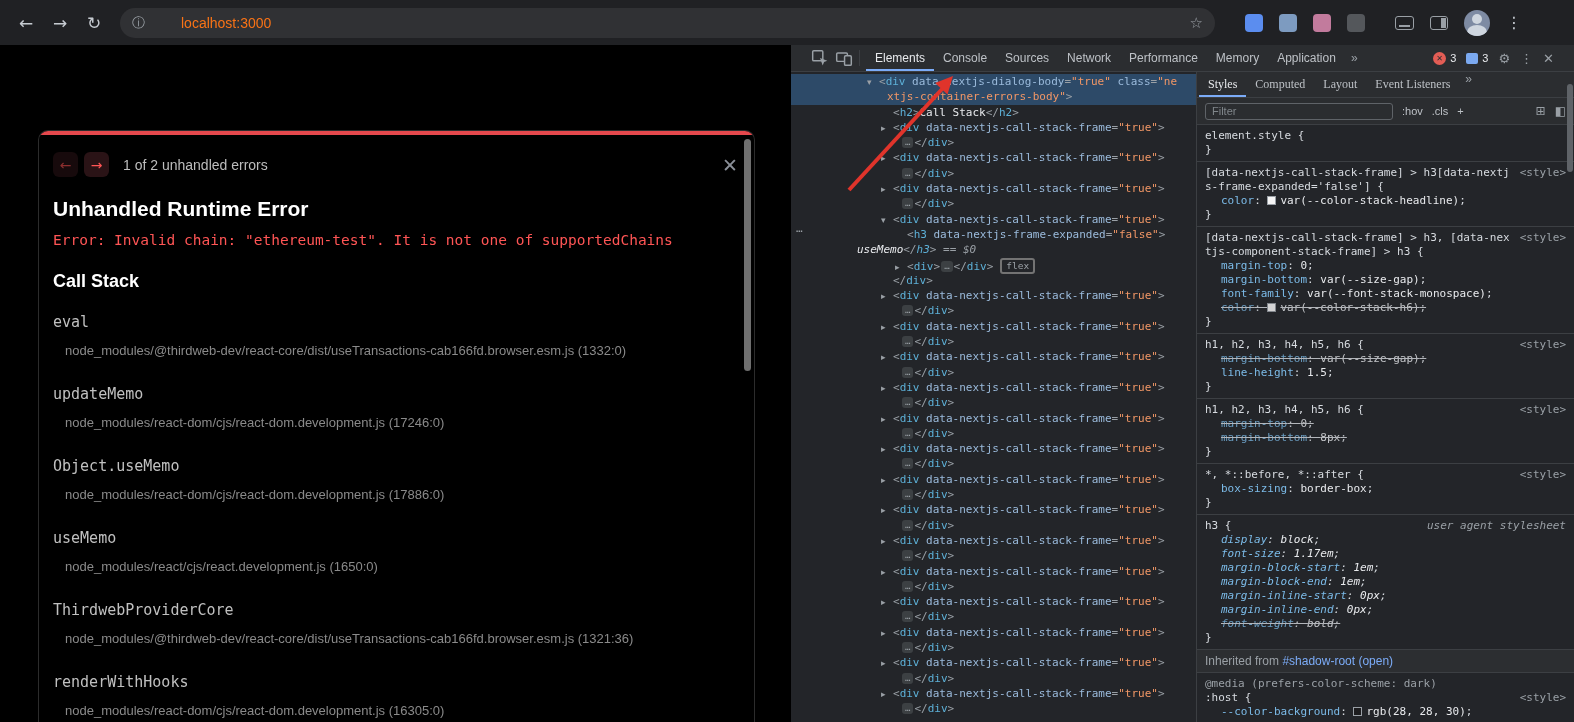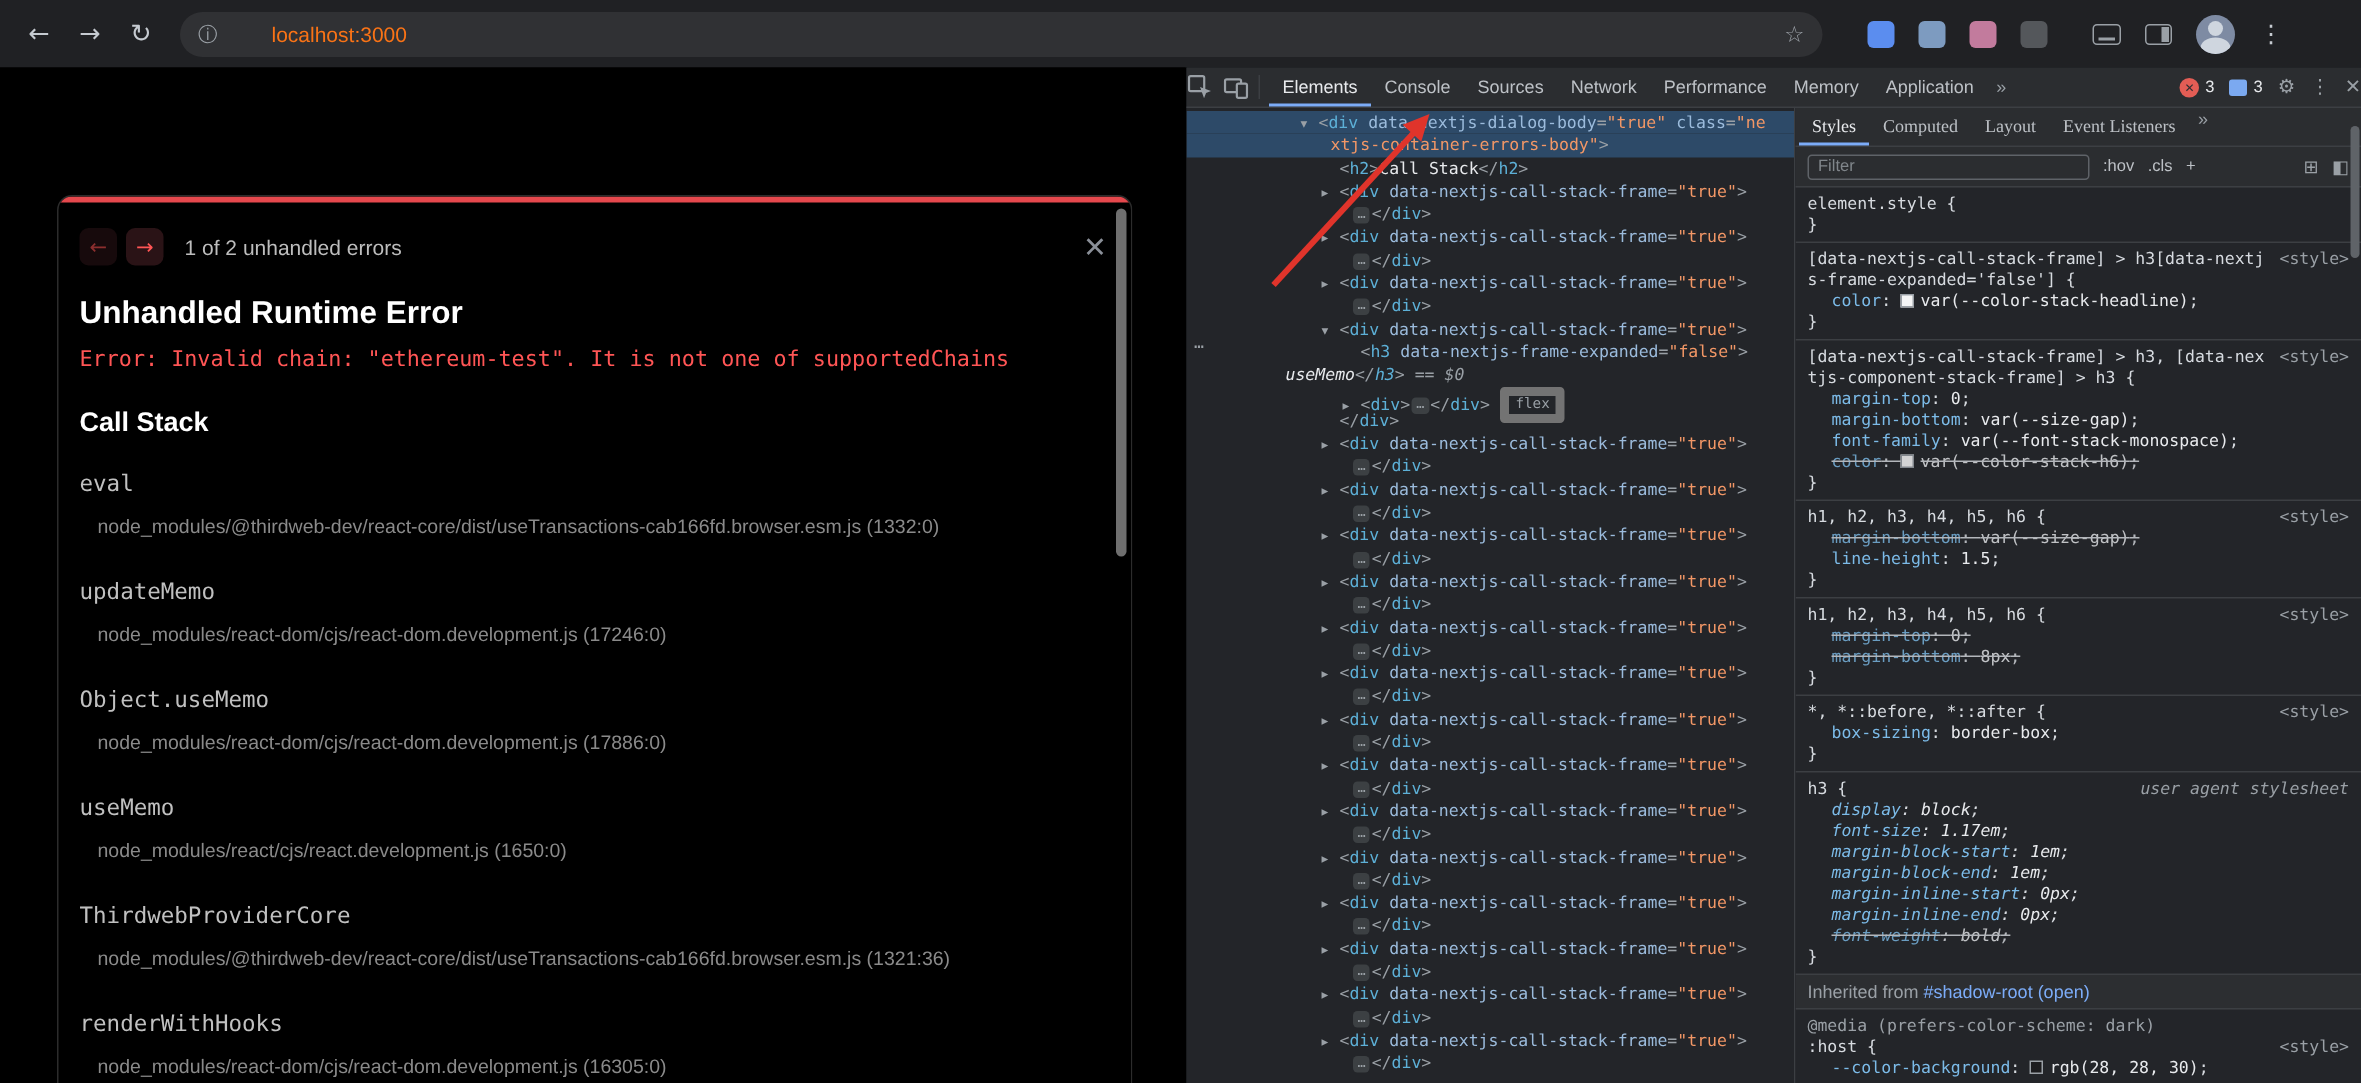--- a/index.html
+++ b/index.html
@@ -37,21 +37,21 @@
   .dlg-msg{font-family:"DejaVu Sans Mono",monospace;font-size:14.5px;color:#ff5555;margin:0 14px 23px;}
   .cs-heading{font-size:18px;font-weight:bold;color:#fff;margin:0 14px 21px;}
   .frames{margin:0 14px;}
   .frame{margin-bottom:27px;}
   .frame-name{font-family:"DejaVu Sans Mono",monospace;font-size:15px;color:#c0c0c0;margin-bottom:12px;}
   .frame-loc{font-size:13px;color:#8a8a8a;padding-left:12px;}
   .dlg-scroll{position:absolute;right:3px;top:8px;width:7px;height:232px;background:#6f6f6f;border-radius:4px;}
 
   
   .devtools{position:absolute;left:790px;top:45px;width:784px;height:677px;background:#232529;border-left:1px solid #000;display:flex;flex-direction:column;}
-  .dt-topbar{flex:0 0 27px;height:27px;background:#2b2d30;border-bottom:1px solid #3c3f43;display:flex;align-items:center;padding:0 0;}
+  .dt-topbar{flex:0 0 27px;height:27px;background:#2b2d30;border-bottom:1px solid #3c3f43;display:flex;align-items:center;padding:0 20px;}
   .dt-topbar svg{flex:0 0 auto;}
   .vsep{width:1px;height:16px;background:#3c3f43;margin:0 6px;flex:0 0 auto;}
   .dt-tabs{display:flex;height:100%;align-items:stretch;}
   .dt-tab{padding:0 9px;display:flex;align-items:center;font-size:12px;color:#bdc1c6;white-space:nowrap;}
   .dt-tab.sel{color:#e8eaed;box-shadow:inset 0 -2px 0 #7cacf8;}
   .more-tabs{color:#9aa0a6;font-size:12px;padding:0 6px;}
   .dt-right{margin-left:auto;display:flex;align-items:center;gap:10px;}
   .badge{display:flex;align-items:center;gap:4px;font-size:11px;color:#e8eaed;}
   .err-dot{width:13px;height:13px;border-radius:50%;background:#e35d55;color:#2b2d30;font-size:8px;display:flex;align-items:center;justify-content:center;font-family:"DejaVu Sans",sans-serif;}
   .iss-dot{width:12px;height:11px;border-radius:2px;background:#7ba9f0;}
@@ -59,21 +59,21 @@
   .dt-body{flex:1;display:flex;min-height:0;}
 
   
   .dt-elements{width:406px;flex:0 0 406px;border-right:1px solid #3c3f43;position:relative;overflow:hidden;background:#232529;font-family:"DejaVu Sans Mono",monospace;font-size:11px;}
   .tree{position:absolute;inset:0;padding-top:2px;}
   .tl{height:15.3px;line-height:15.3px;white-space:nowrap;color:#e8eaed;}
   .tl.hl{background:#2d4a68;}
   .tw{display:inline-block;width:12px;color:#9aa0a6;font-size:9px;font-family:"DejaVu Sans",sans-serif;}
   .sp{color:#9aa0a6}.st{color:#5db0d7}.sa{color:#9bbbdc}.sv{color:#f29766}.sx{color:#e8eaed}.sm{color:#9aa0a6}
   .se{display:inline-block;background:#3c4043;color:#9aa0a6;border-radius:3px;padding:0 3px;font-size:9px;line-height:11px;margin:0 1px;vertical-align:1px;}
-  .sb{display:inline-block;border:6px solid #737373;color:#9aa0a6;border-radius:3px;padding:0 4px;font-size:9.5px;line-height:12px;margin-left:7px;vertical-align:1px;}
+  .sb{display:inline-block;border:2px solid #737373;color:#9aa0a6;border-radius:3px;padding:0 4px;font-size:9.5px;line-height:12px;margin-left:7px;vertical-align:1px;}
   .gutter-more{position:absolute;left:5px;top:150px;color:#9aa0a6;font-size:11px;}
   .annot{position:absolute;left:0;top:0;z-index:5;pointer-events:none;}
 
   
   .dt-styles{flex:1;display:flex;flex-direction:column;min-width:0;position:relative;background:#232529;}
   .styles-tabs{flex:0 0 26px;height:26px;display:flex;align-items:stretch;border-bottom:1px solid #3c3f43;background:#2b2d30;padding:0 2px;}
   .s-tab{padding:0 9px;display:flex;align-items:center;font-size:12px;color:#bdc1c6;white-space:nowrap;font-family:Liberation Serif, serif;}
   .s-tab.sel{color:#e8eaed;box-shadow:inset 0 -2px 0 #7cacf8;}
   .styles-toolbar{flex:0 0 27px;height:27px;display:flex;align-items:center;gap:9px;padding:0 8px;border-bottom:1px solid #3c3f43;background:#2b2d30;}
   .filter-input{width:188px;height:17px;background:transparent;border:1px solid #5f6368;border-radius:3px;color:#e8eaed;font-size:11px;padding:0 6px;font-family:"Liberation Sans",sans-serif;}

